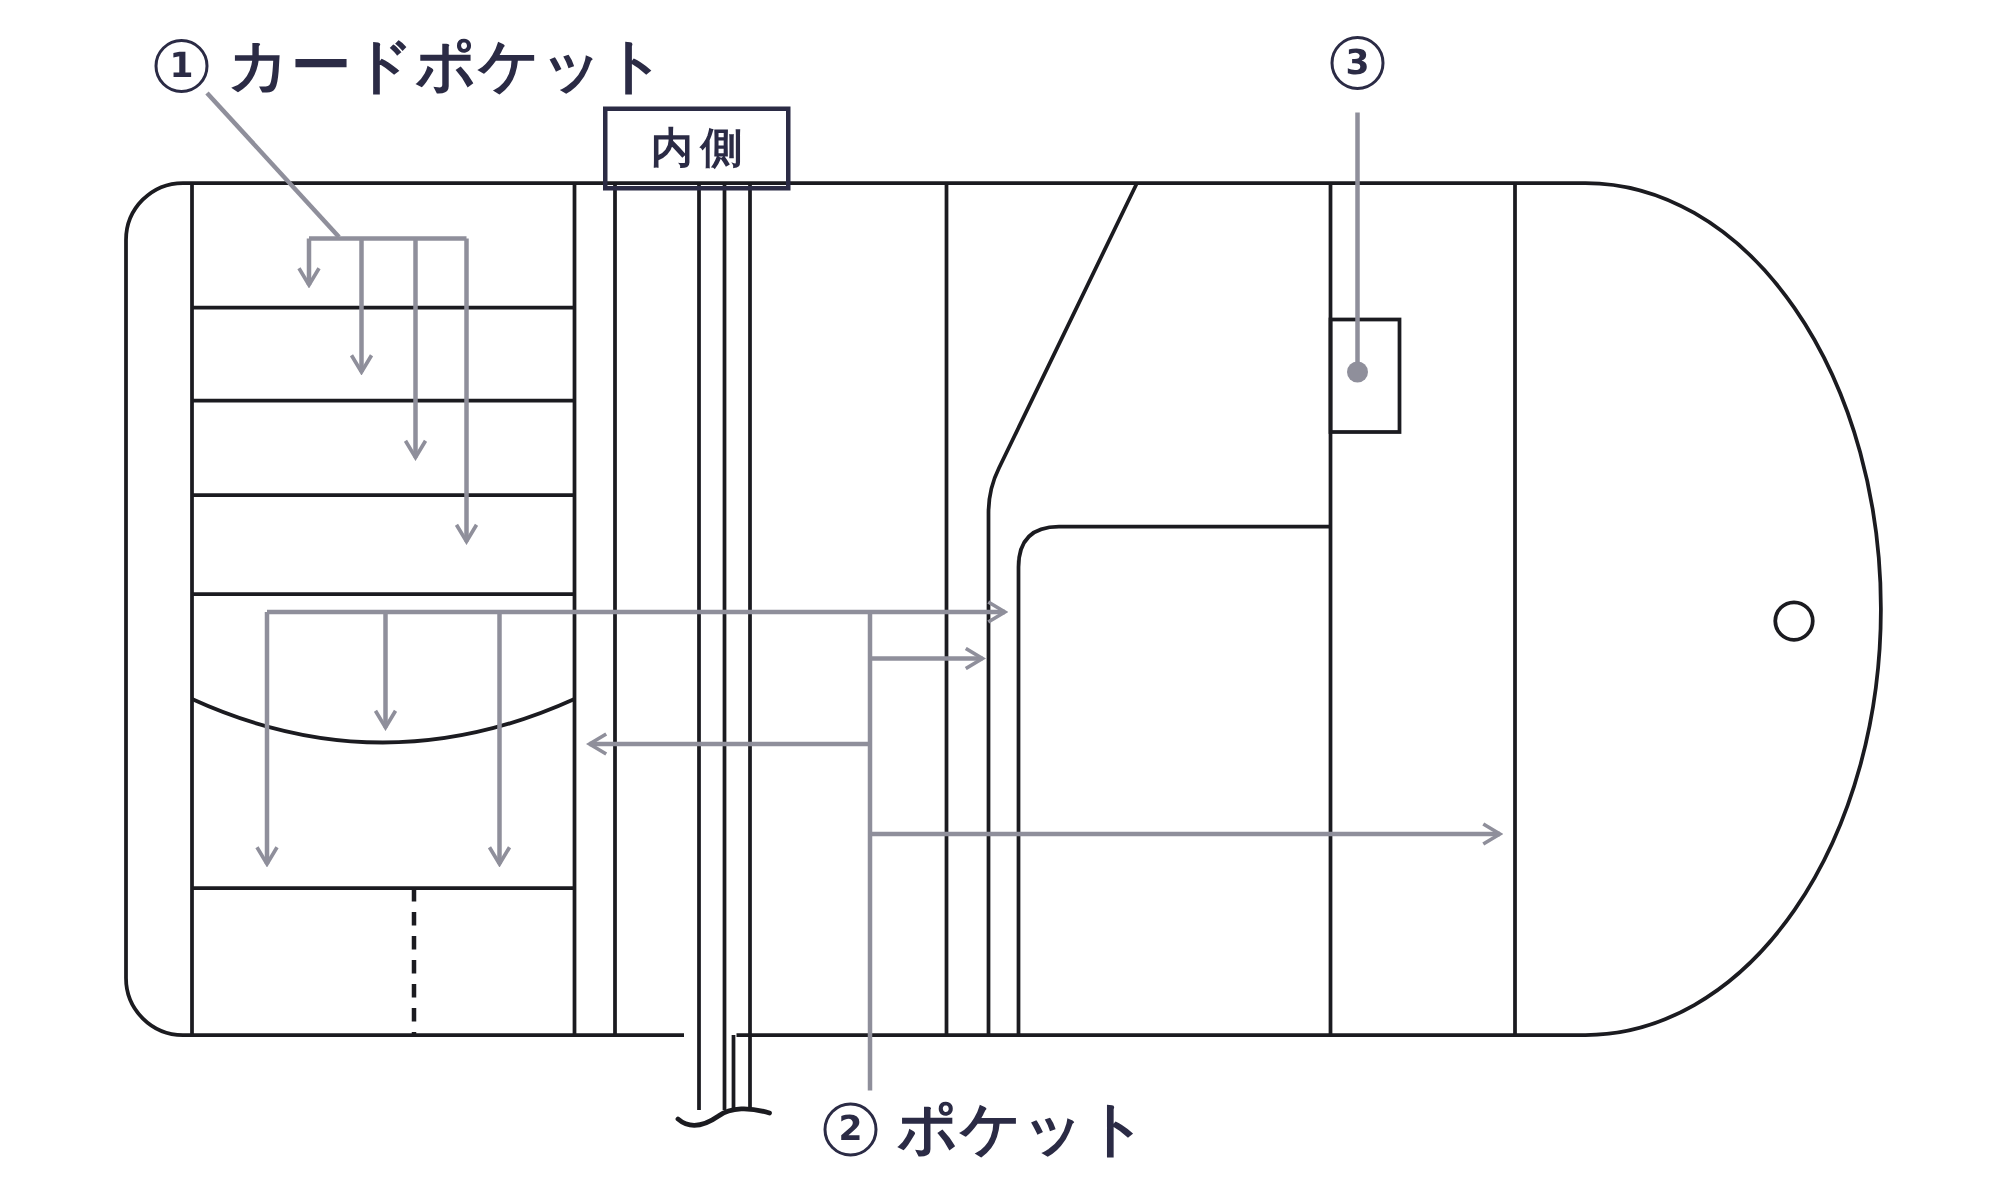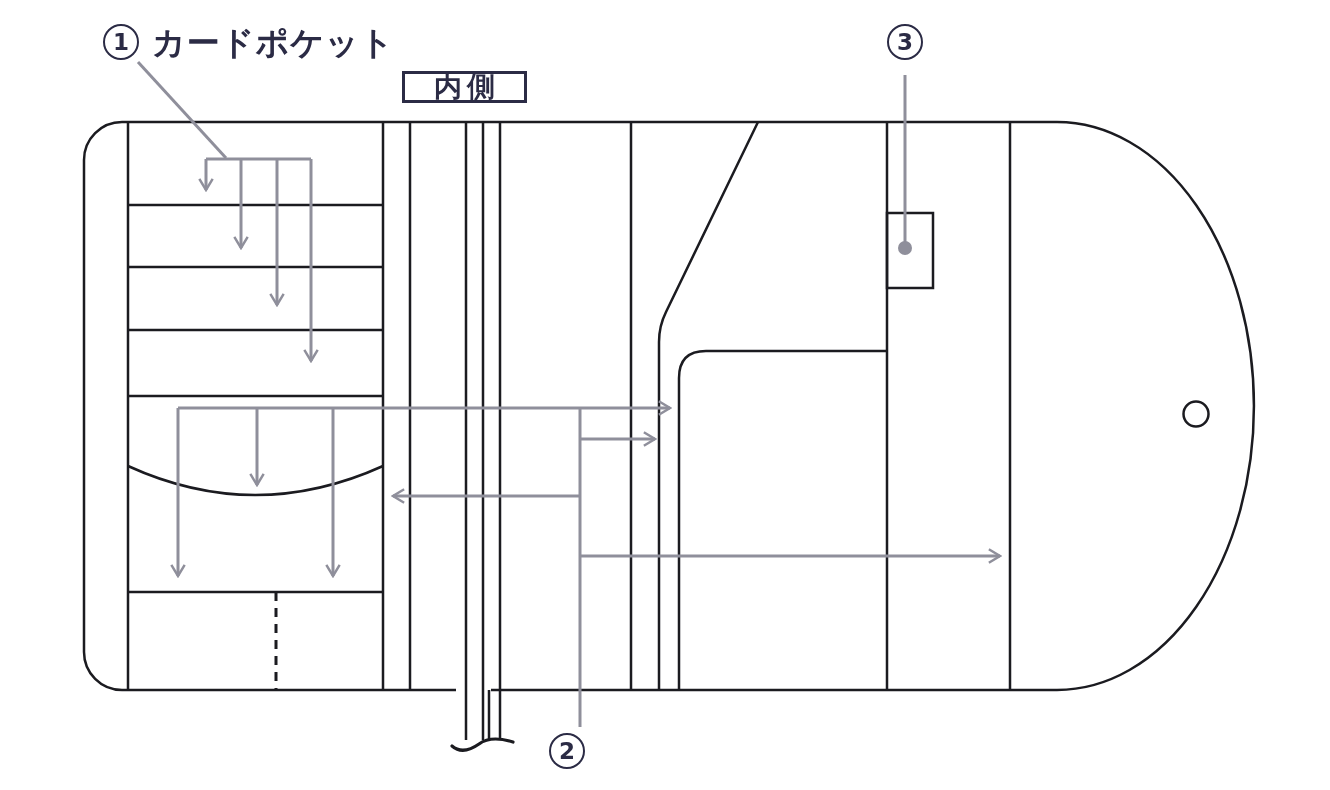--- a/index.html
+++ b/index.html
@@ -33,25 +33,25 @@
   .fig-label .num{
     box-sizing:border-box;
     width:36px;height:36px;
     border:2.5px solid var(--label-navy);
     border-radius:50%;
     display:flex;align-items:center;justify-content:center;
     font-size:23px;font-weight:bold;line-height:1;
     flex:0 0 auto;
   }
   .fig-label .txt{
-    font-size:33px;font-weight:bold;letter-spacing:1px;line-height:1;
+    font-size:40px;font-weight:bold;letter-spacing:1px;line-height:1;
   }
   .side-box{
     position:absolute;
-    left:402px;top:71px;width:125px;height:32px;
+    left:402px;top:71px;width:125px;height:56px;
     box-sizing:border-box;
     border:3px solid var(--label-navy);
     display:flex;align-items:center;justify-content:center;
     color:var(--label-navy);
     font-size:28px;font-weight:bold;letter-spacing:5px;
     padding-left:5px; 
   }
   #label-card-pocket{left:103px;top:24px;}
   #label-pen-hook{left:887px;top:24px;}
   #label-pocket{left:549px;top:733px;}
@@ -142,19 +142,20 @@
     <span class="num">1</span>
     <span class="txt">カードポケット</span>
   </div>
 
   <div class="fig-label" id="label-pen-hook">
     <span class="num">3</span>
   </div>
 
   <div class="fig-label" id="label-pocket">
     <span class="num">2</span>
+    <span class="txt">ポケット</span>
   </div>
 
   <div class="side-box">
     <span>内側</span>
   </div>
 
 </div>
 
 </body></html>

